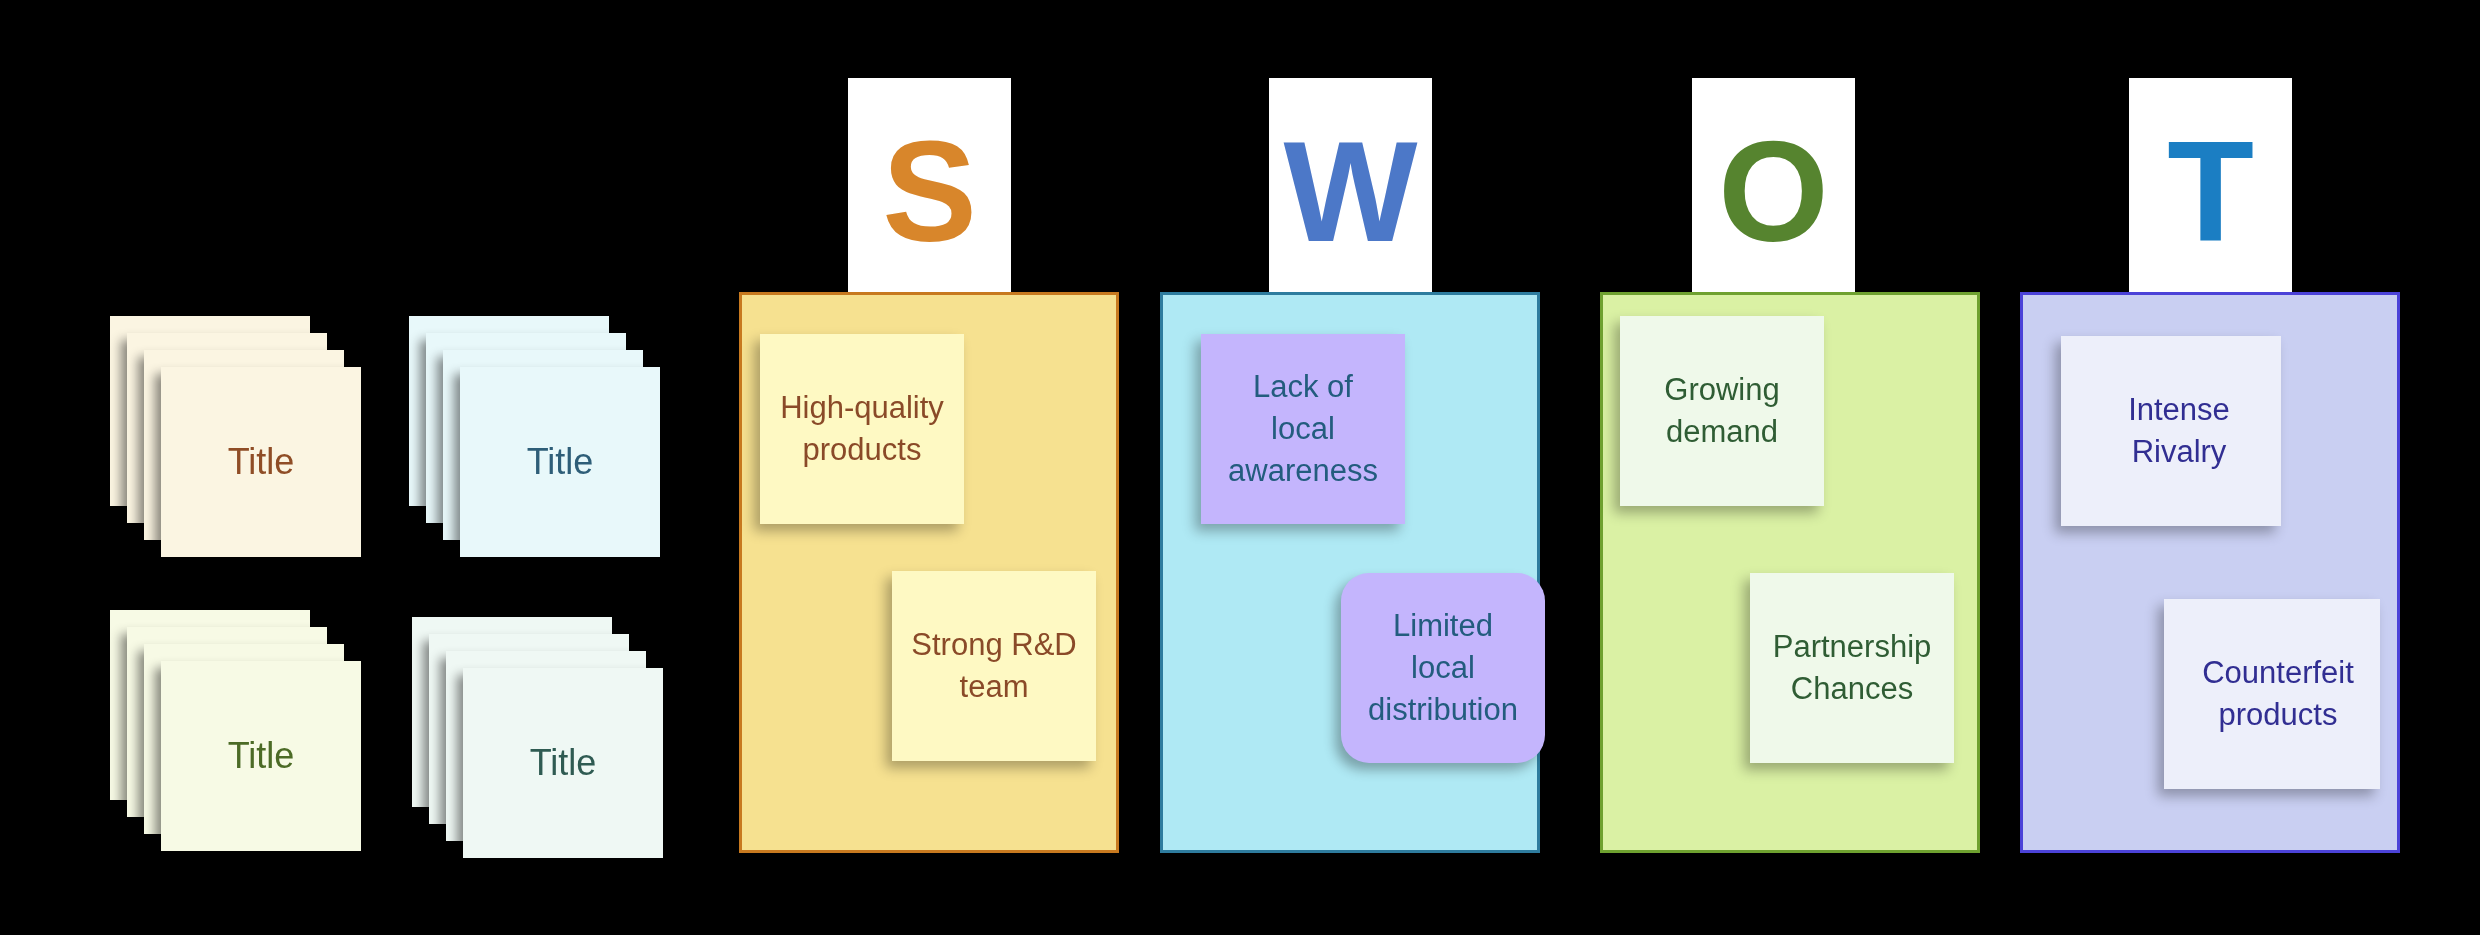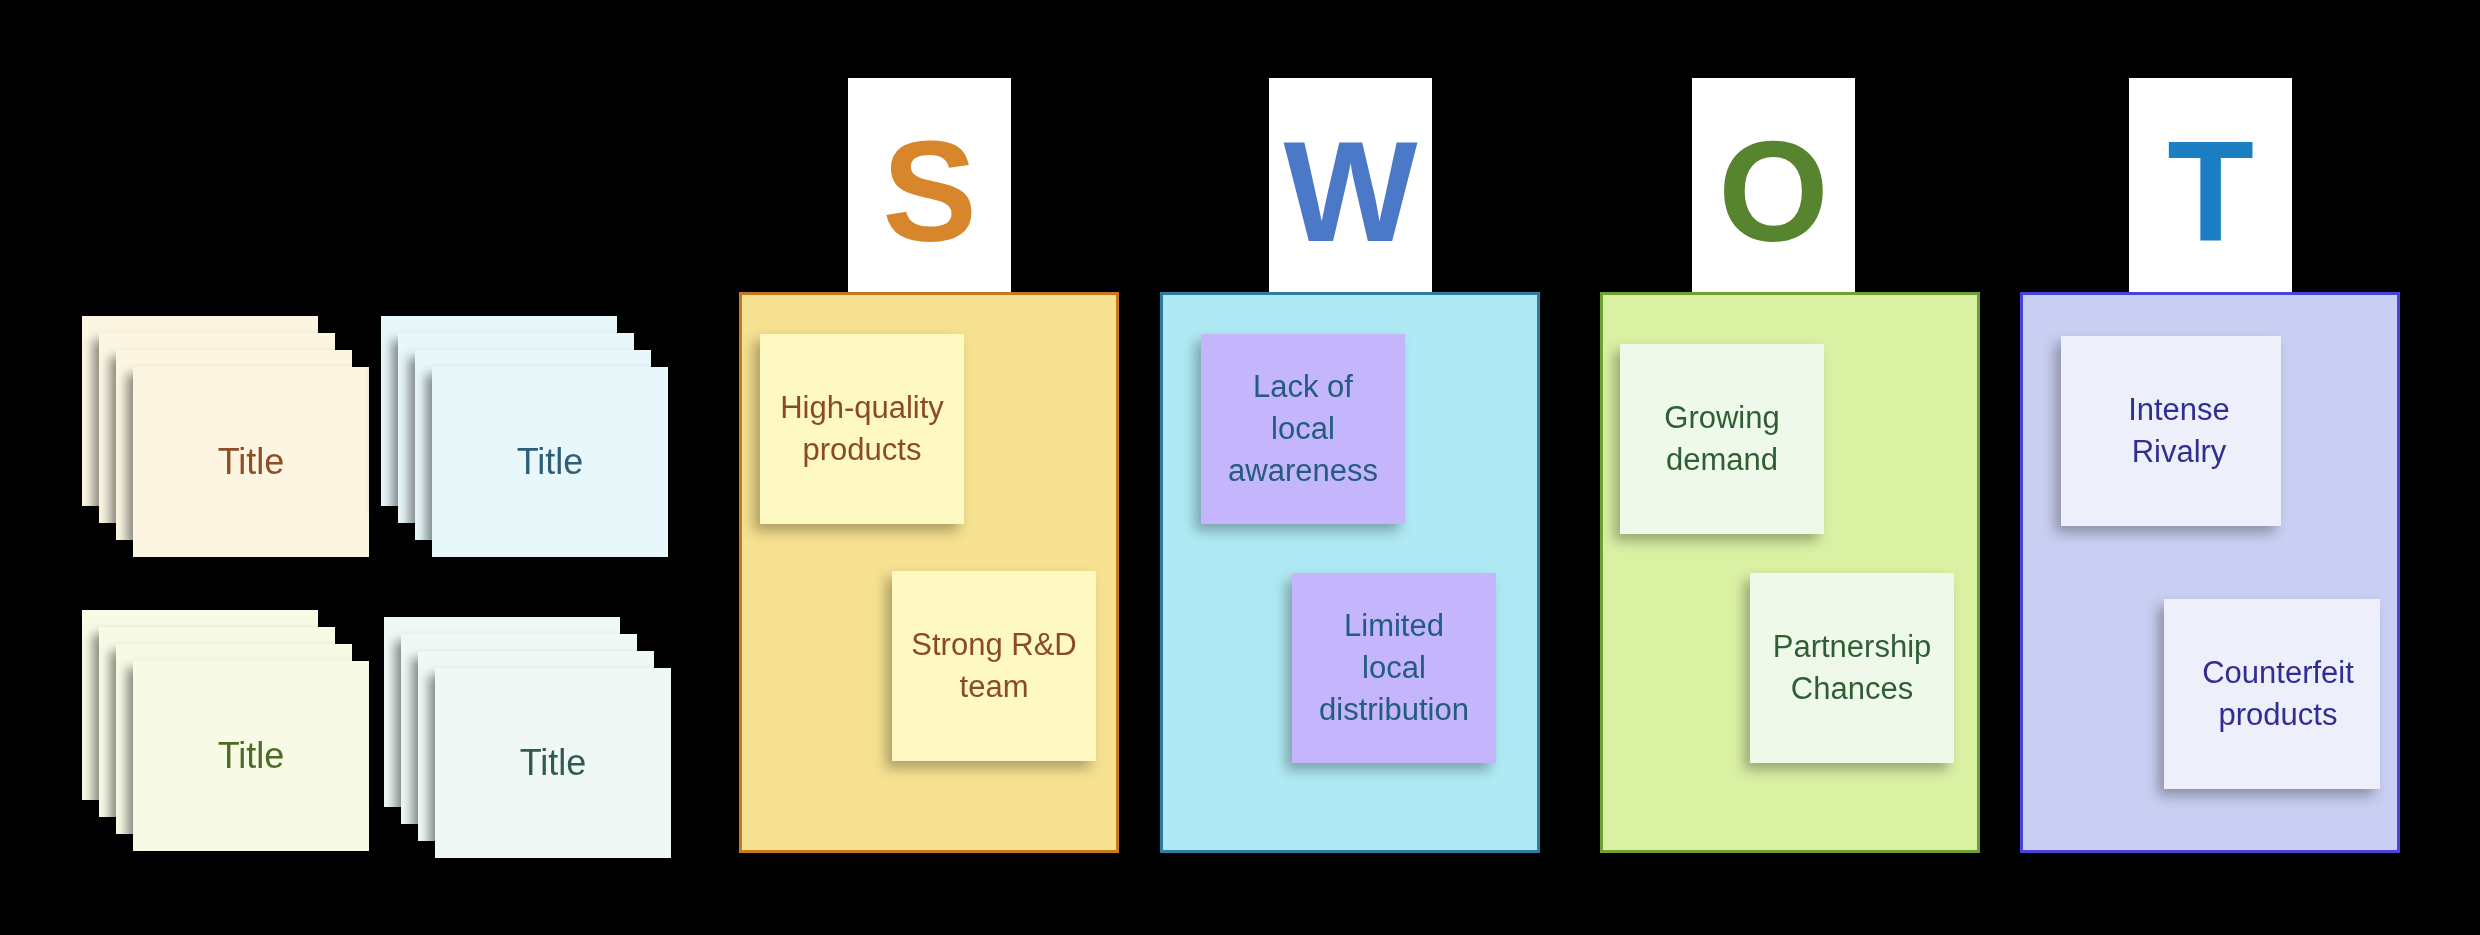--- a/index.html
+++ b/index.html
@@ -8,22 +8,23 @@
     background: #000000;
     position: relative;
     overflow: hidden;
     font-family: "Liberation Sans", sans-serif;
   }
 
   
   .stack { position: absolute; width: 252px; height: 242px; }
   .stack .layer {
     position: absolute;
-    width: 236px; height: 190px;
+    width: 200px; height: 190px;
     box-shadow: -6px 7px 10px rgba(0,0,0,0.45);
+    margin-left: 28px;
   }
   .stack .l0 { left: 0;    top: 0;    }
   .stack .l1 { left: 17px; top: 17px; }
   .stack .l2 { left: 34px; top: 34px; }
   .stack .front {
     left: 51px; top: 51px;
     display: flex; align-items: center; justify-content: center;
     font-size: 36px;
   }
   #stack-1 { left: 82px;  top: 316px; }
@@ -73,28 +74,28 @@
   #box-s  { left: 739px; background: #F6E190; border-color: #C7791F; }
   #note-s1 { left: 760px; top: 334px; }
   #note-s2 { left: 864px; top: 571px; margin-left: 28px; }
   #note-s1, #note-s2 { background: #fef9c3; color: #8A4A28; }
 
   
   #header-w { left: 1269px; }
   #header-w .letter { color: #4C78C8; }
   #box-w  { left: 1160px; background: #AFE9F4; border-color: #2E7C9E; }
   #note-w1 { left: 1201px; top: 334px; }
-  #note-w2 { left: 1292px; top: 573px; }
+  #note-w2 { left: 1341px; top: 573px; border-radius: 28px; }
   #note-w1, #note-w2 { background: #c4b5fd; color: #235C7E; }
 
   
   #header-o { left: 1692px; }
   #header-o .letter { color: #56842F; }
   #box-o  { left: 1600px; background: #DAF1A4; border-color: #6FA130; }
-  #note-o1 { left: 1620px; top: 344px; }
+  #note-o1 { left: 1620px; top: 316px; }
   #note-o2 { left: 1750px; top: 573px; }
   #note-o1, #note-o2 { background: #EFF9EA; color: #2F5D34; }
 
   
   #header-t { left: 2129px; }
   #header-t .letter { color: #1B7EC3; }
   #box-t  { left: 2020px; background: #C9CFF2; border-color: #4B42D8; }
   #note-t1 { left: 2061px; top: 336px; padding-left: 16px; }
   #note-t2 { left: 2164px; top: 599px; padding-left: 12px; }
   #note-t1, #note-t2 { background: #EDEFFA; color: #312E92; }

